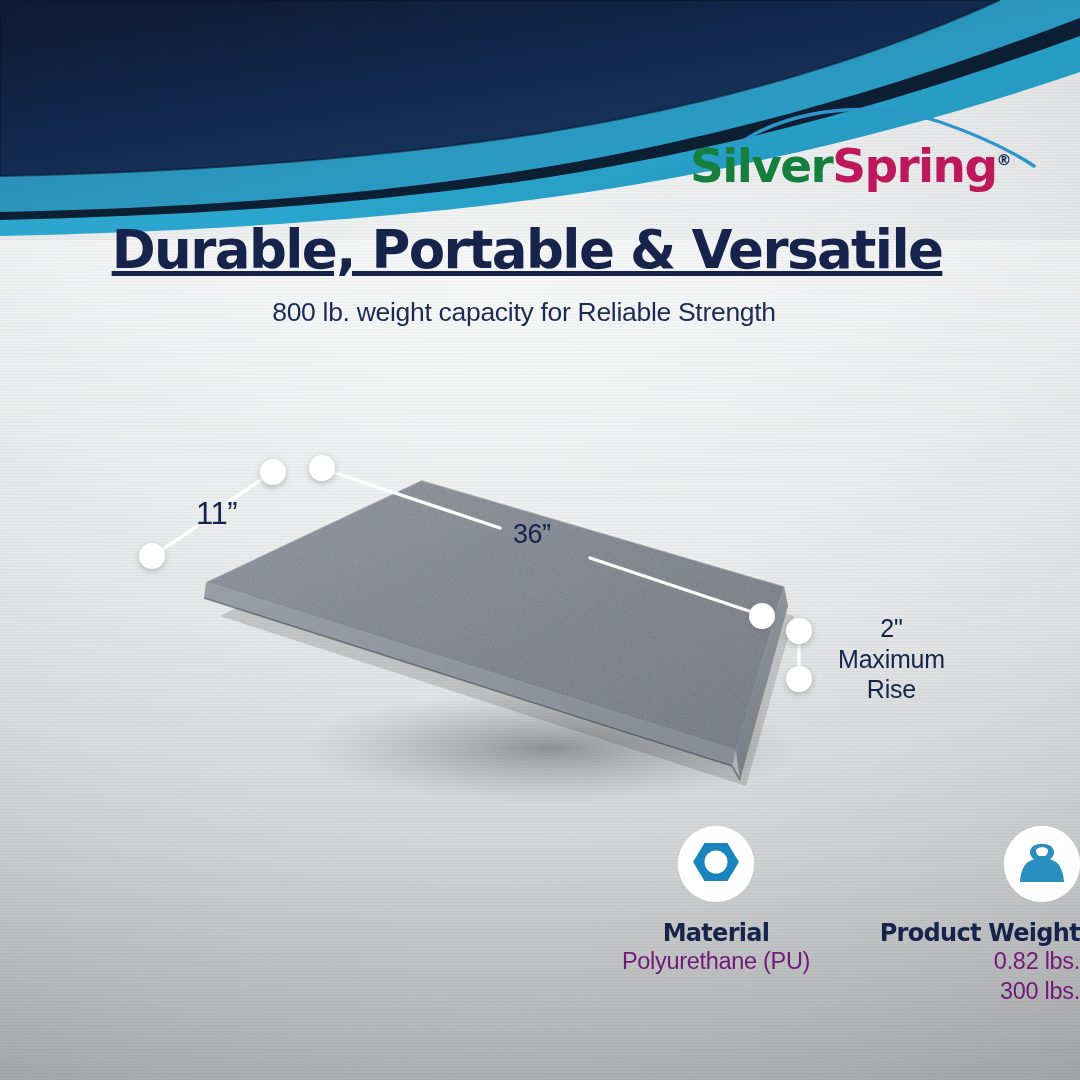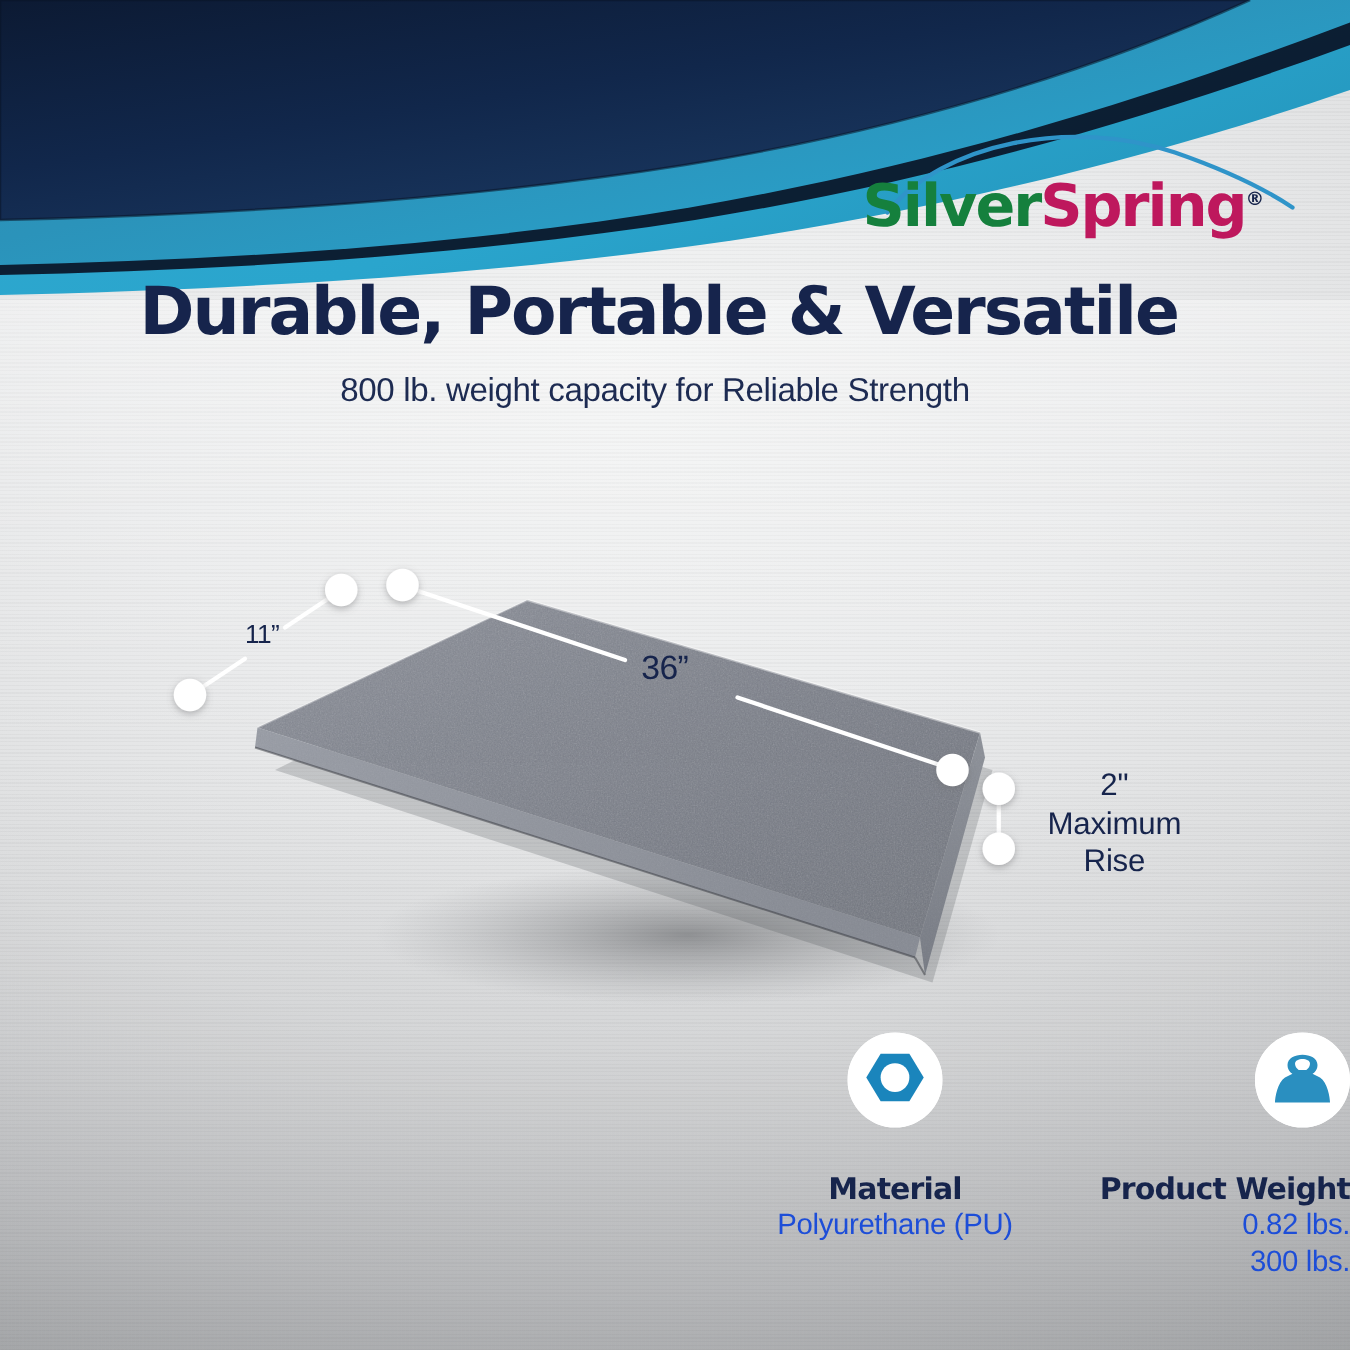--- a/index.html
+++ b/index.html
@@ -98,20 +98,21 @@
     width: 1080px;
     text-align: center;
     padding-right: 26px;
     box-sizing: border-box;
     font-family: "DejaVu Sans", sans-serif;
     font-size: 53px;
     font-weight: bold;
     letter-spacing: -1.6px;
     color: #16244c;
     line-height: 1.05;
+    text-decoration: underline;
   }
   .subhead {
     position: absolute;
     left: 0;
     top: 297px;
     width: 1080px;
     text-align: center;
     padding-right: 32px;
     box-sizing: border-box;
     font-family: "Liberation Sans", sans-serif;
@@ -140,21 +141,21 @@
   .dim-label {
     position: absolute;
     font-family: "Liberation Sans", sans-serif;
     color: #16244c;
     white-space: nowrap;
     line-height: 1.22;
   }
   .dim-11 {
     left: 196px;
     top: 495px;
-    font-size: 21px;
+    font-size: 31px;
     letter-spacing: -0.5px;
   }
   .dim-36 {
     left: 513px;
     top: 518px;
     font-size: 27px;
     letter-spacing: -0.5px;
   }
   .dim-rise {
     left: 838px;
@@ -184,32 +185,32 @@
     width: 76px;
     height: 76px;
     margin: 0 auto 0 auto;
     border-radius: 50%;
     background: #ffffff;
     display: block;
   }
   .spec-icon-wrap svg { display: block; }
 
   .spec-title {
-    margin-top: 35px;
+    margin-top: 17px;
     font-family: "DejaVu Sans", sans-serif;
     font-size: 24px;
     font-weight: bold;
     color: #16244c;
     letter-spacing: -0.7px;
     line-height: 1.18;
   }
   .spec-value {
     font-family: "Liberation Sans", sans-serif;
     font-size: 23.5px;
-    color: #1d4ed8;
+    color: #701a75;
     letter-spacing: -0.3px;
     line-height: 1.25;
   }
   .ta-center { text-align: center; }
   .ta-right  { text-align: right; }
 </style>
 </head>
 <body>
 
 <div class="stage">

